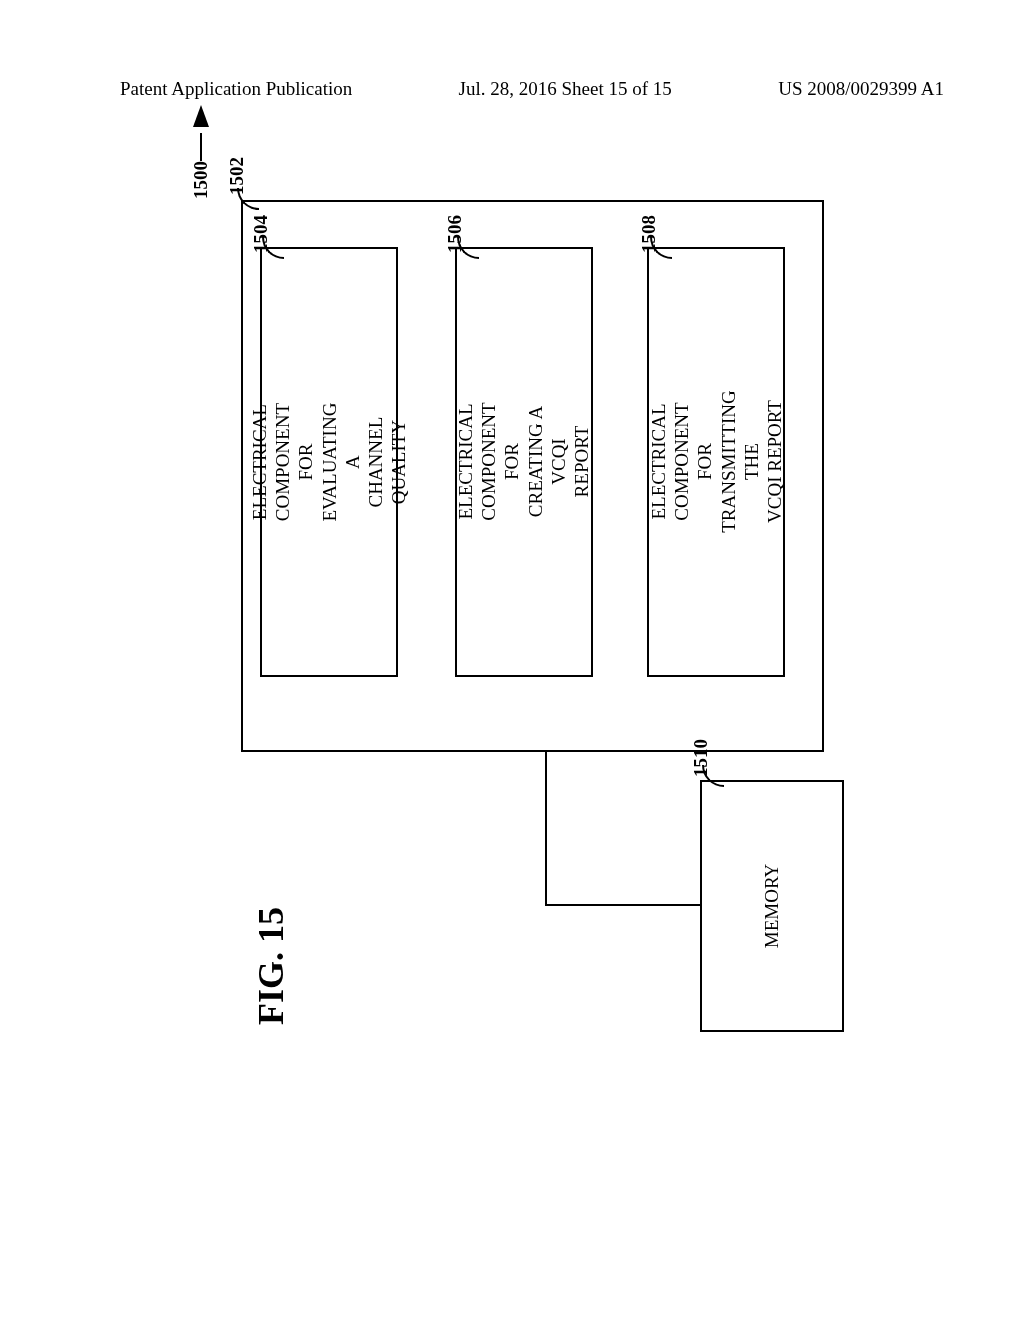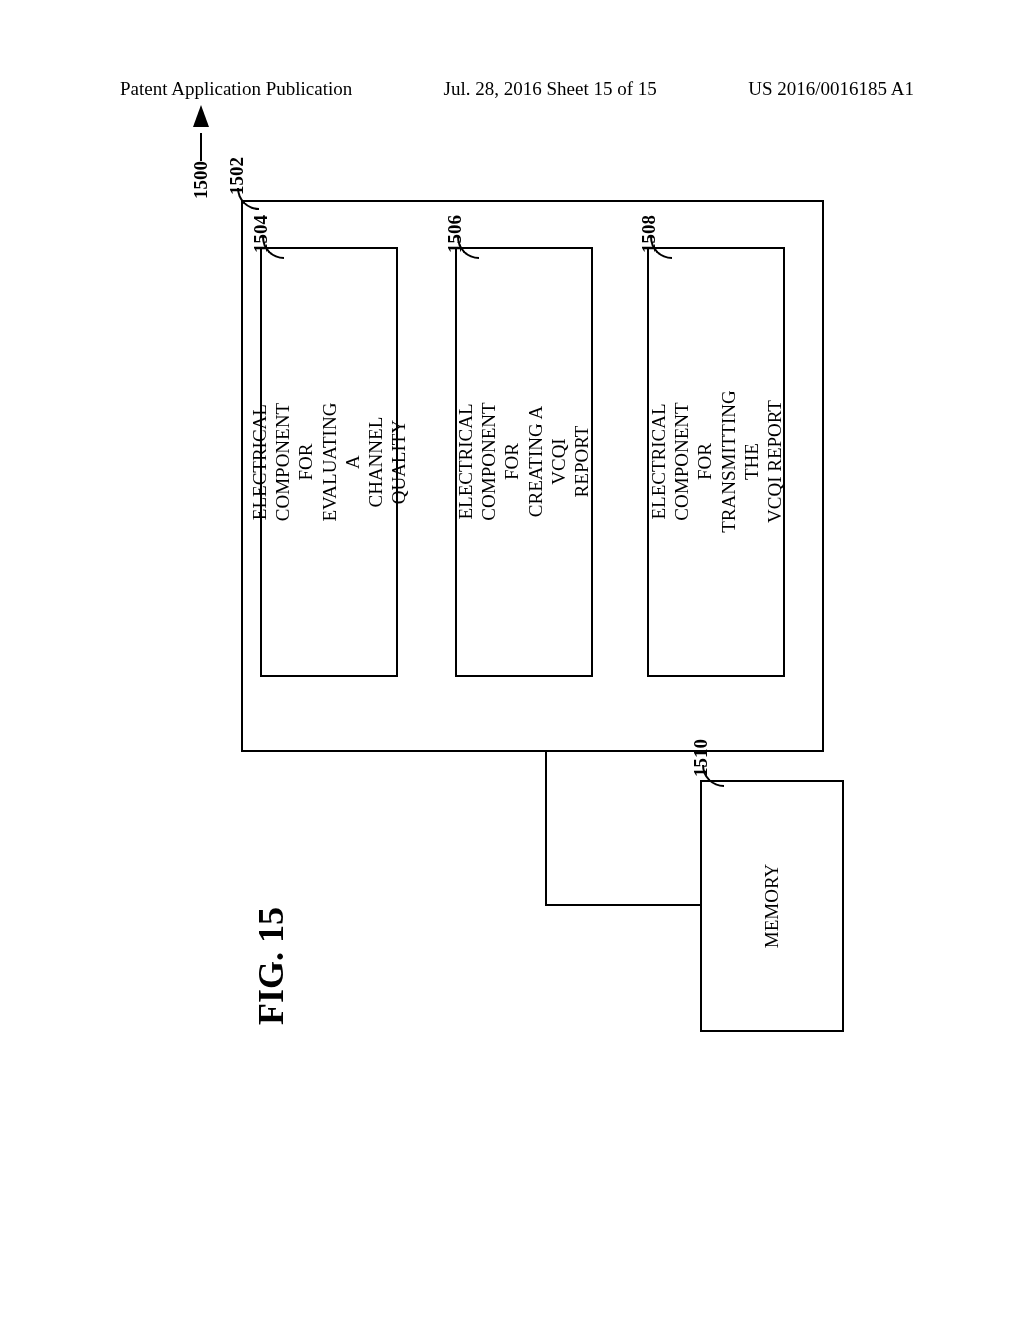--- a/index.html
+++ b/index.html
@@ -9,21 +9,21 @@
       background: #fff;
       font-family: "Times New Roman", Times, serif;
       position: relative;
       color: #000;
     }
     .header {
       position: absolute;
       top: 78px;
       left: 0;
       width: 100%;
-      padding: 0 110px 0 120px;
+      padding: 0 80px 0 120px;
       display: flex;
       justify-content: space-between;
       font-size: 19px;
     }
     .header span { white-space: nowrap; }
 
     .diagram-area {
       position: absolute;
       top: 185px;
       width: 642px;
@@ -215,21 +215,21 @@
       border-bottom: 8px solid transparent;
       width:0;height:0;
     }
   </style>
 </head>
 <body>
 
 <div class="header">
   <span>Patent Application Publication</span>
   <span>Jul. 28, 2016  Sheet 15 of 15</span>
-  <span>US 2016/0016185 A1</span>
+  <span>US 2008/0029399 A1</span>
 </div>
 
 <div class="diagram-area">
 
   <div class="arrow-1500">
     <span>1500</span>
     <span class="arrow-line"></span>
     <span class="arrow-head"></span>
   </div>
 

